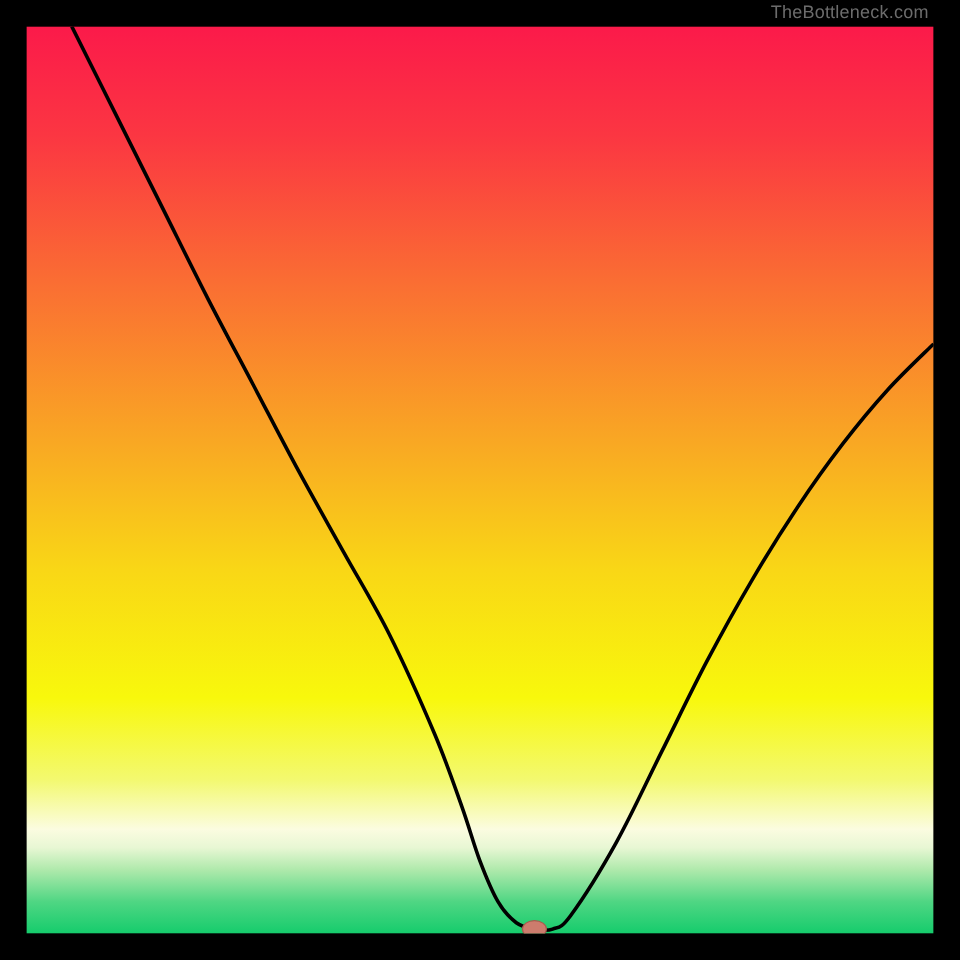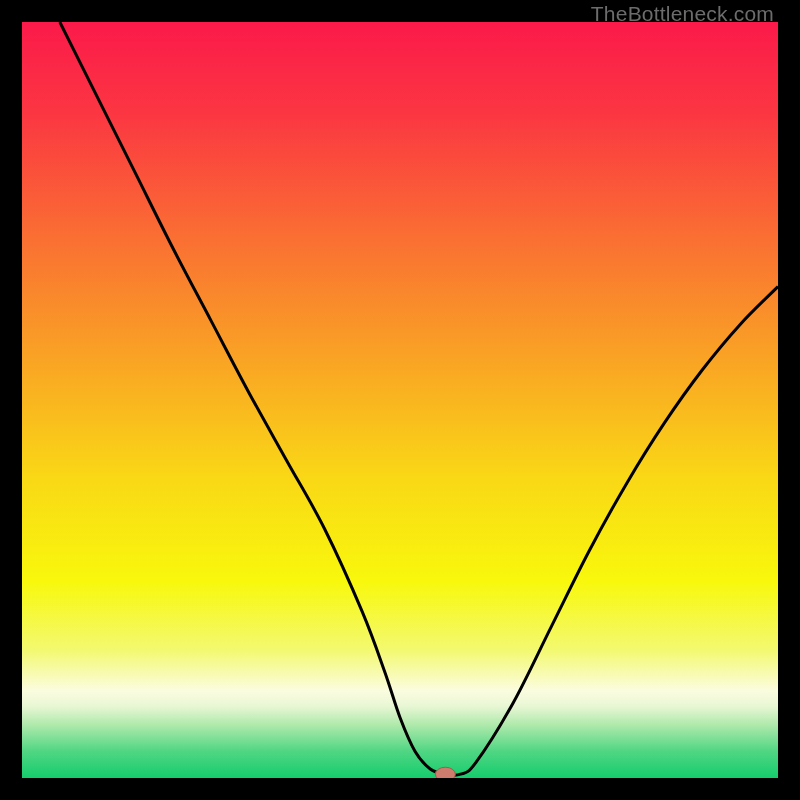--- a/index.html
+++ b/index.html
@@ -31,21 +31,21 @@
     left: 0;
     top: 0;
     width: 756px;
     height: 756px;
   }
   .watermark {
     position: absolute;
     top: 2px;
     right: 26px;
     color: #6c6c6c;
-    font-size: 21px;
+    font-size: 15px;
     font-weight: 500;
     letter-spacing: 0.2px;
   }
   svg { display: block; }
 </style>
 </head>
 <body>
 
 <div class="frame">
   <div class="plot-area">

